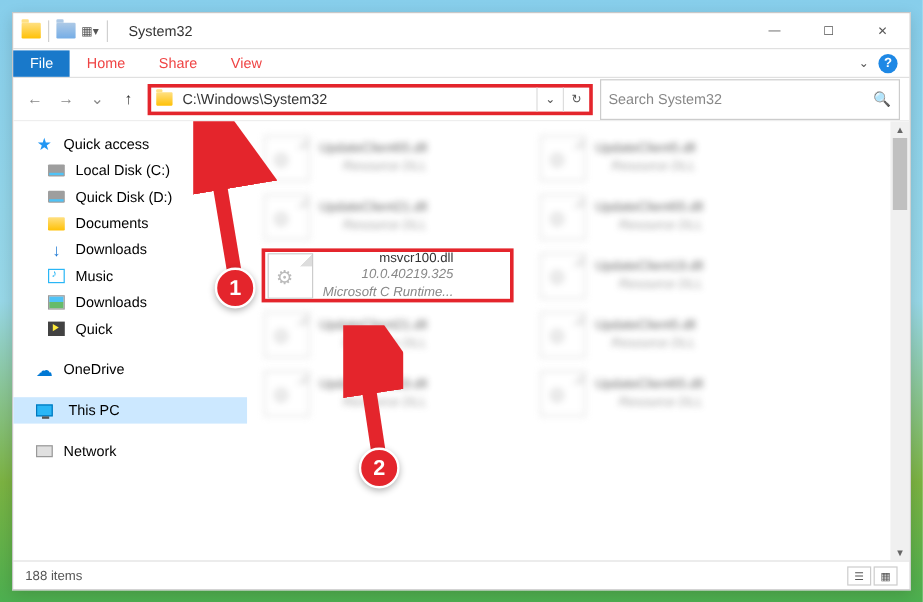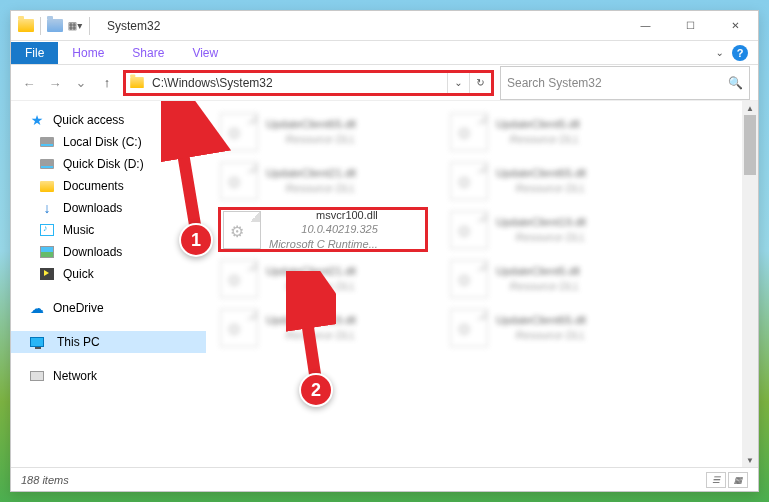--- a/index.html
+++ b/index.html
@@ -8,21 +8,21 @@
 .titlebar { height: 30px; display: flex; align-items: center; border-bottom: 1px solid #e0e0e0; }
 .titlebar-icons { display: flex; align-items: center; gap: 2px; padding: 0 6px; }
 .qat-icon { width: 18px; height: 18px; display: flex; align-items: center; justify-content: center; }
 .folder-mini { width: 16px; height: 13px; background: linear-gradient(#FFE082,#FFC107); border-radius: 1px; position: relative; }
 .folder-mini::before { content: ''; position: absolute; top: -3px; left: 0; width: 6px; height: 3px; background: #FFE082; border-radius: 1px 1px 0 0; }
 .qat-sep { width: 1px; height: 18px; background: #d0d0d0; margin: 0 3px; }
 .title-text { flex: 1; padding-left: 8px; font-size: 12px; color: #333; }
 .win-controls { display: flex; }
 .win-btn { width: 45px; height: 30px; display: flex; align-items: center; justify-content: center; font-size: 10px; color: #555; cursor: pointer; }
 .ribbon { height: 24px; display: flex; align-items: center; border-bottom: 1px solid #e0e0e0; }
-.ribbon-tab { padding: 4px 14px; font-size: 12px; color: #8b5cf6; cursor: pointer; }
+.ribbon-tab { padding: 4px 14px; font-size: 12px; color: #ef4444; cursor: pointer; }
 .ribbon-tab.file { background: #1979CA; color: #fff; }
 .ribbon-spacer { flex: 1; }
 .ribbon-right { display: flex; align-items: center; gap: 8px; padding-right: 10px; }
 .chevron { font-size: 10px; color: #555; }
 .help-icon { width: 16px; height: 16px; border-radius: 50%; background: #1E88E5; color: #fff; display: flex; align-items: center; justify-content: center; font-size: 11px; font-weight: bold; }
 .navbar { height: 36px; display: flex; align-items: center; padding: 4px 8px; gap: 6px; border-bottom: 1px solid #eee; }
 .nav-btn { width: 20px; height: 20px; display: flex; align-items: center; justify-content: center; color: #888; font-size: 13px; cursor: pointer; }
 .nav-btn.active { color: #333; }
 .addr-wrap { flex: 1; display: flex; align-items: center; height: 26px; border: 3px solid #E4252C; position: relative; }
 .addr-icon { width: 22px; height: 20px; display: flex; align-items: center; justify-content: center; }
@@ -62,21 +62,21 @@
 .file-thumb::before { content: ''; position: absolute; top: 0; right: 0; width: 10px; height: 10px; background: linear-gradient(135deg, transparent 50%, #ddd 50%); }
 .gears { position: absolute; left: 6px; top: 10px; color: #bbb; font-size: 16px; }
 .file-info { display: flex; flex-direction: column; font-size: 11px; line-height: 1.3; overflow: hidden; align-items: flex-end; }
 .fname { color: #333; white-space: nowrap; overflow: hidden; text-overflow: ellipsis; }
 .fmeta { color: #888; white-space: nowrap; overflow: hidden; text-overflow: ellipsis; font-style: italic; }
 .scrollbar { position: absolute; right: 0; top: 0; bottom: 0; width: 16px; background: #f0f0f0; }
 .scroll-thumb { position: absolute; top: 14px; left: 2px; right: 2px; height: 60px; background: #c0c0c0; }
 .scroll-arr { position: absolute; left: 0; right: 0; height: 14px; display: flex; align-items: center; justify-content: center; font-size: 8px; color: #666; }
 .scroll-arr.up { top: 0; }
 .scroll-arr.down { bottom: 0; }
-.statusbar { height: 24px; border-top: 1px solid #e0e0e0; display: flex; align-items: center; padding: 0 10px; font-size: 11px; color: #555; font-style: italic; }
+.statusbar { height: 24px; border-top: 1px solid #e0e0e0; display: flex; align-items: center; padding: 0 10px; font-size: 11px; color: #555; }
 .sb-spacer { flex: 1; }
 .view-btns { display: flex; gap: 2px; }
 .vb { width: 20px; height: 16px; border: 1px solid #ccc; display: flex; align-items: center; justify-content: center; font-size: 9px; color: #555; }
 .annotation { position: absolute; pointer-events: none; z-index: 100; }
 .arrow-svg { position: absolute; }
 .callout-circle { position: absolute; width: 34px; height: 34px; background: #E4252C; border: 2px solid #fff; border-radius: 50%; display: flex; align-items: center; justify-content: center; color: #fff; font-size: 18px; font-weight: bold; box-shadow: 0 2px 6px rgba(0,0,0,0.3); }
 </style>
 </head>
 <body>
 

